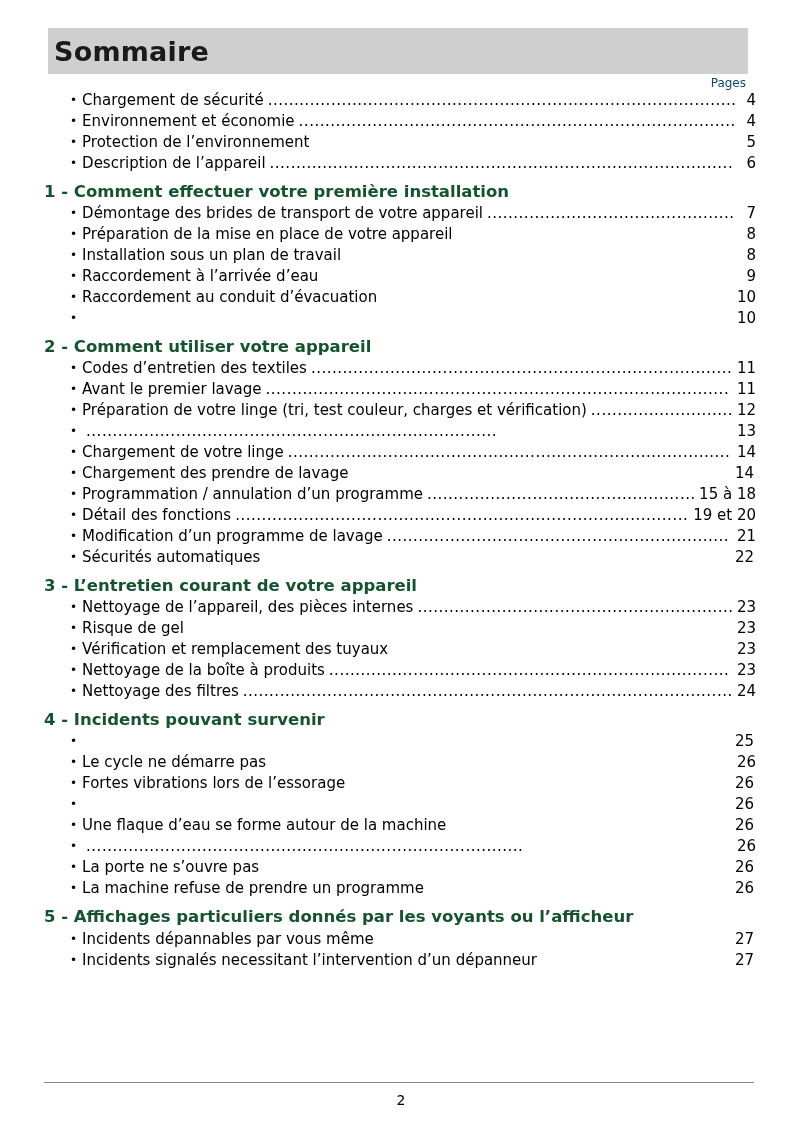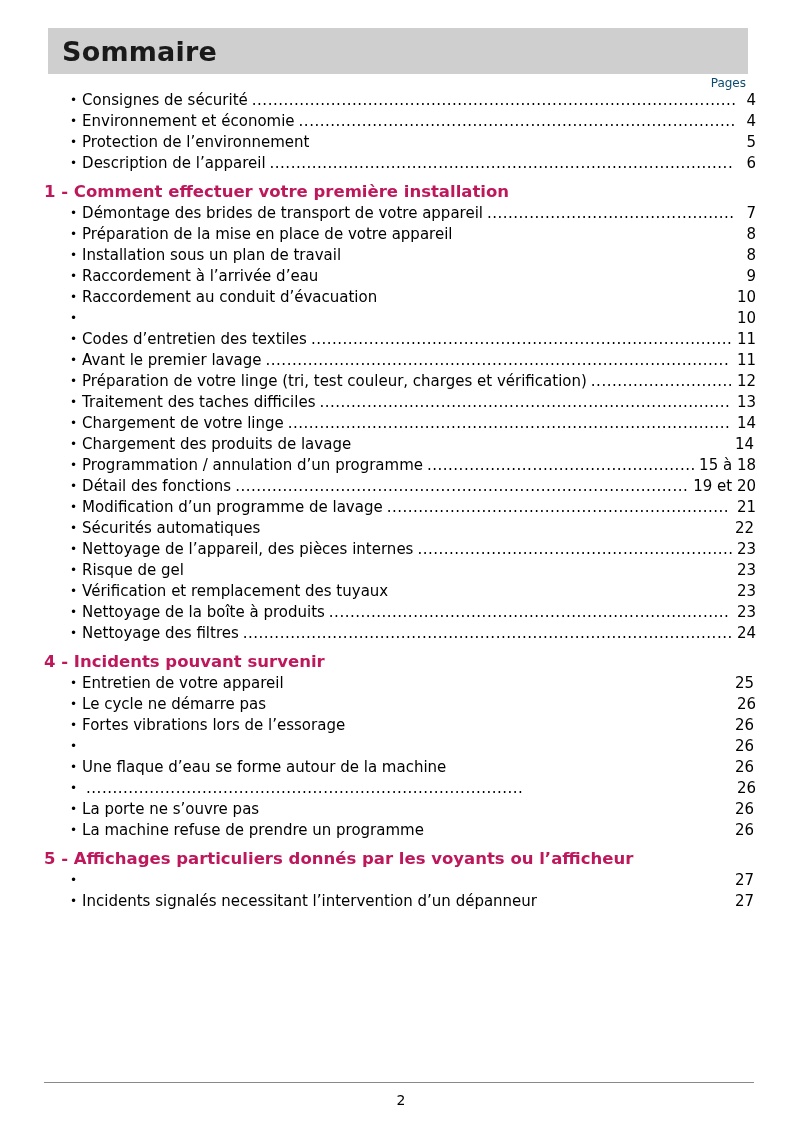--- a/index.html
+++ b/index.html
@@ -29,42 +29,42 @@
     width: 700px;
     height: 46px;
     background: #cfcfcf;
     display: flex;
     align-items: center;
   }
   .title-bar .title-text {
     font-size: 27px;
     font-weight: bold;
     color: #1a1a1a;
-    padding-left: 14px;
+    padding-left: 6px;
     letter-spacing: 0.2px;
   }
   .pages-label {
     position: absolute;
     right: 56px;
     top: 76px;
     font-size: 12px;
     color: #0c4a6e;
   }
   .toc {
     position: absolute;
     left: 44px;
     top: 90px;
     width: 712px;
   }
   .section-head {
     font-size: 16.5px;
     font-weight: bold;
     margin: 7px 0 1px 0;
     line-height: 1.28;
-    color: #be185d;
+    color: #14532d;
   }
   .entry {
     display: flex;
     align-items: baseline;
     font-size: 15px;
     line-height: 1.40;
     padding-left: 26px;
     white-space: nowrap;
   }
   .entry .bullet {
@@ -119,21 +119,21 @@
 
   <div class="title-bar">
     <span class="title-text">Sommaire</span>
   </div>
 
   <div class="pages-label">Pages</div>
 
   <div class="toc" id="toc">
       <div class="entry">
         <span class="bullet">•</span>
-        <span class="label">Consignes de sécurité</span>
+        <span class="label">Chargement de sécurité</span>
         <span class="leader">............................................................................................</span>
         <span class="pageno">4</span>
       </div>
       <div class="entry">
         <span class="bullet">•</span>
         <span class="label">Environnement et économie</span>
         <span class="leader">...................................................................................</span>
         <span class="pageno">4</span>
       </div>
       <div class="entry">
@@ -177,53 +177,53 @@
         <span class="bullet">•</span>
         <span class="label">Raccordement au conduit d’évacuation</span>
         <span class="leader"></span>
         <span class="pageno">10</span>
       </div>
       <div class="entry">
         <span class="bullet">•</span>
         <span class="leader"></span>
         <span class="pageno">10</span>
       </div>
+      <div class="section-head">2 - Comment utiliser votre appareil</div>
       <div class="entry">
         <span class="bullet">•</span>
         <span class="label">Codes d’entretien des textiles</span>
         <span class="leader">................................................................................</span>
         <span class="pageno">11</span>
       </div>
       <div class="entry">
         <span class="bullet">•</span>
         <span class="label">Avant le premier lavage</span>
         <span class="leader">........................................................................................</span>
         <span class="pageno">11</span>
       </div>
       <div class="entry">
         <span class="bullet">•</span>
         <span class="label">Préparation de votre linge (tri, test couleur, charges et vérification)</span>
         <span class="leader">...........................</span>
         <span class="pageno">12</span>
       </div>
       <div class="entry">
         <span class="bullet">•</span>
-        <span class="label">Traitement des taches difficiles</span>
         <span class="leader">..............................................................................</span>
         <span class="pageno">13</span>
       </div>
       <div class="entry">
         <span class="bullet">•</span>
         <span class="label">Chargement de votre linge</span>
         <span class="leader">....................................................................................</span>
         <span class="pageno">14</span>
       </div>
       <div class="entry wide-gap">
         <span class="bullet">•</span>
-        <span class="label">Chargement des produits de lavage</span>
+        <span class="label">Chargement des prendre de lavage</span>
         <span class="leader blank"></span>
         <span class="pageno">14</span>
       </div>
       <div class="entry">
         <span class="bullet">•</span>
         <span class="label">Programmation / annulation d’un programme</span>
         <span class="leader">...................................................</span>
         <span class="pageno">15 à 18</span>
       </div>
       <div class="entry">
@@ -237,20 +237,21 @@
         <span class="label">Modification d’un programme de lavage</span>
         <span class="leader">.................................................................</span>
         <span class="pageno">21</span>
       </div>
       <div class="entry wide-gap">
         <span class="bullet">•</span>
         <span class="label">Sécurités automatiques</span>
         <span class="leader blank"></span>
         <span class="pageno">22</span>
       </div>
+      <div class="section-head">3 - L’entretien courant de votre appareil</div>
       <div class="entry">
         <span class="bullet">•</span>
         <span class="label">Nettoyage de l’appareil, des pièces internes</span>
         <span class="leader">............................................................</span>
         <span class="pageno">23</span>
       </div>
       <div class="entry">
         <span class="bullet">•</span>
         <span class="label">Risque de gel</span>
         <span class="leader"></span>
@@ -270,21 +271,20 @@
       </div>
       <div class="entry">
         <span class="bullet">•</span>
         <span class="label">Nettoyage des filtres</span>
         <span class="leader">.............................................................................................</span>
         <span class="pageno">24</span>
       </div>
       <div class="section-head">4 - Incidents pouvant survenir</div>
       <div class="entry wide-gap">
         <span class="bullet">•</span>
-        <span class="label">Entretien de votre appareil</span>
         <span class="leader blank"></span>
         <span class="pageno">25</span>
       </div>
       <div class="entry">
         <span class="bullet">•</span>
         <span class="label">Le cycle ne démarre pas</span>
         <span class="leader"></span>
         <span class="pageno">26</span>
       </div>
       <div class="entry wide-gap">
@@ -317,20 +317,21 @@
       </div>
       <div class="entry wide-gap">
         <span class="bullet">•</span>
         <span class="label">La machine refuse de prendre un programme</span>
         <span class="leader blank"></span>
         <span class="pageno">26</span>
       </div>
       <div class="section-head">5 - Affichages particuliers donnés par les voyants ou l’afficheur</div>
       <div class="entry wide-gap">
         <span class="bullet">•</span>
+        <span class="label">Incidents dépannables par vous même</span>
         <span class="leader blank"></span>
         <span class="pageno">27</span>
       </div>
       <div class="entry wide-gap">
         <span class="bullet">•</span>
         <span class="label">Incidents signalés necessitant l’intervention d’un dépanneur</span>
         <span class="leader blank"></span>
         <span class="pageno">27</span>
       </div>
     </div>

